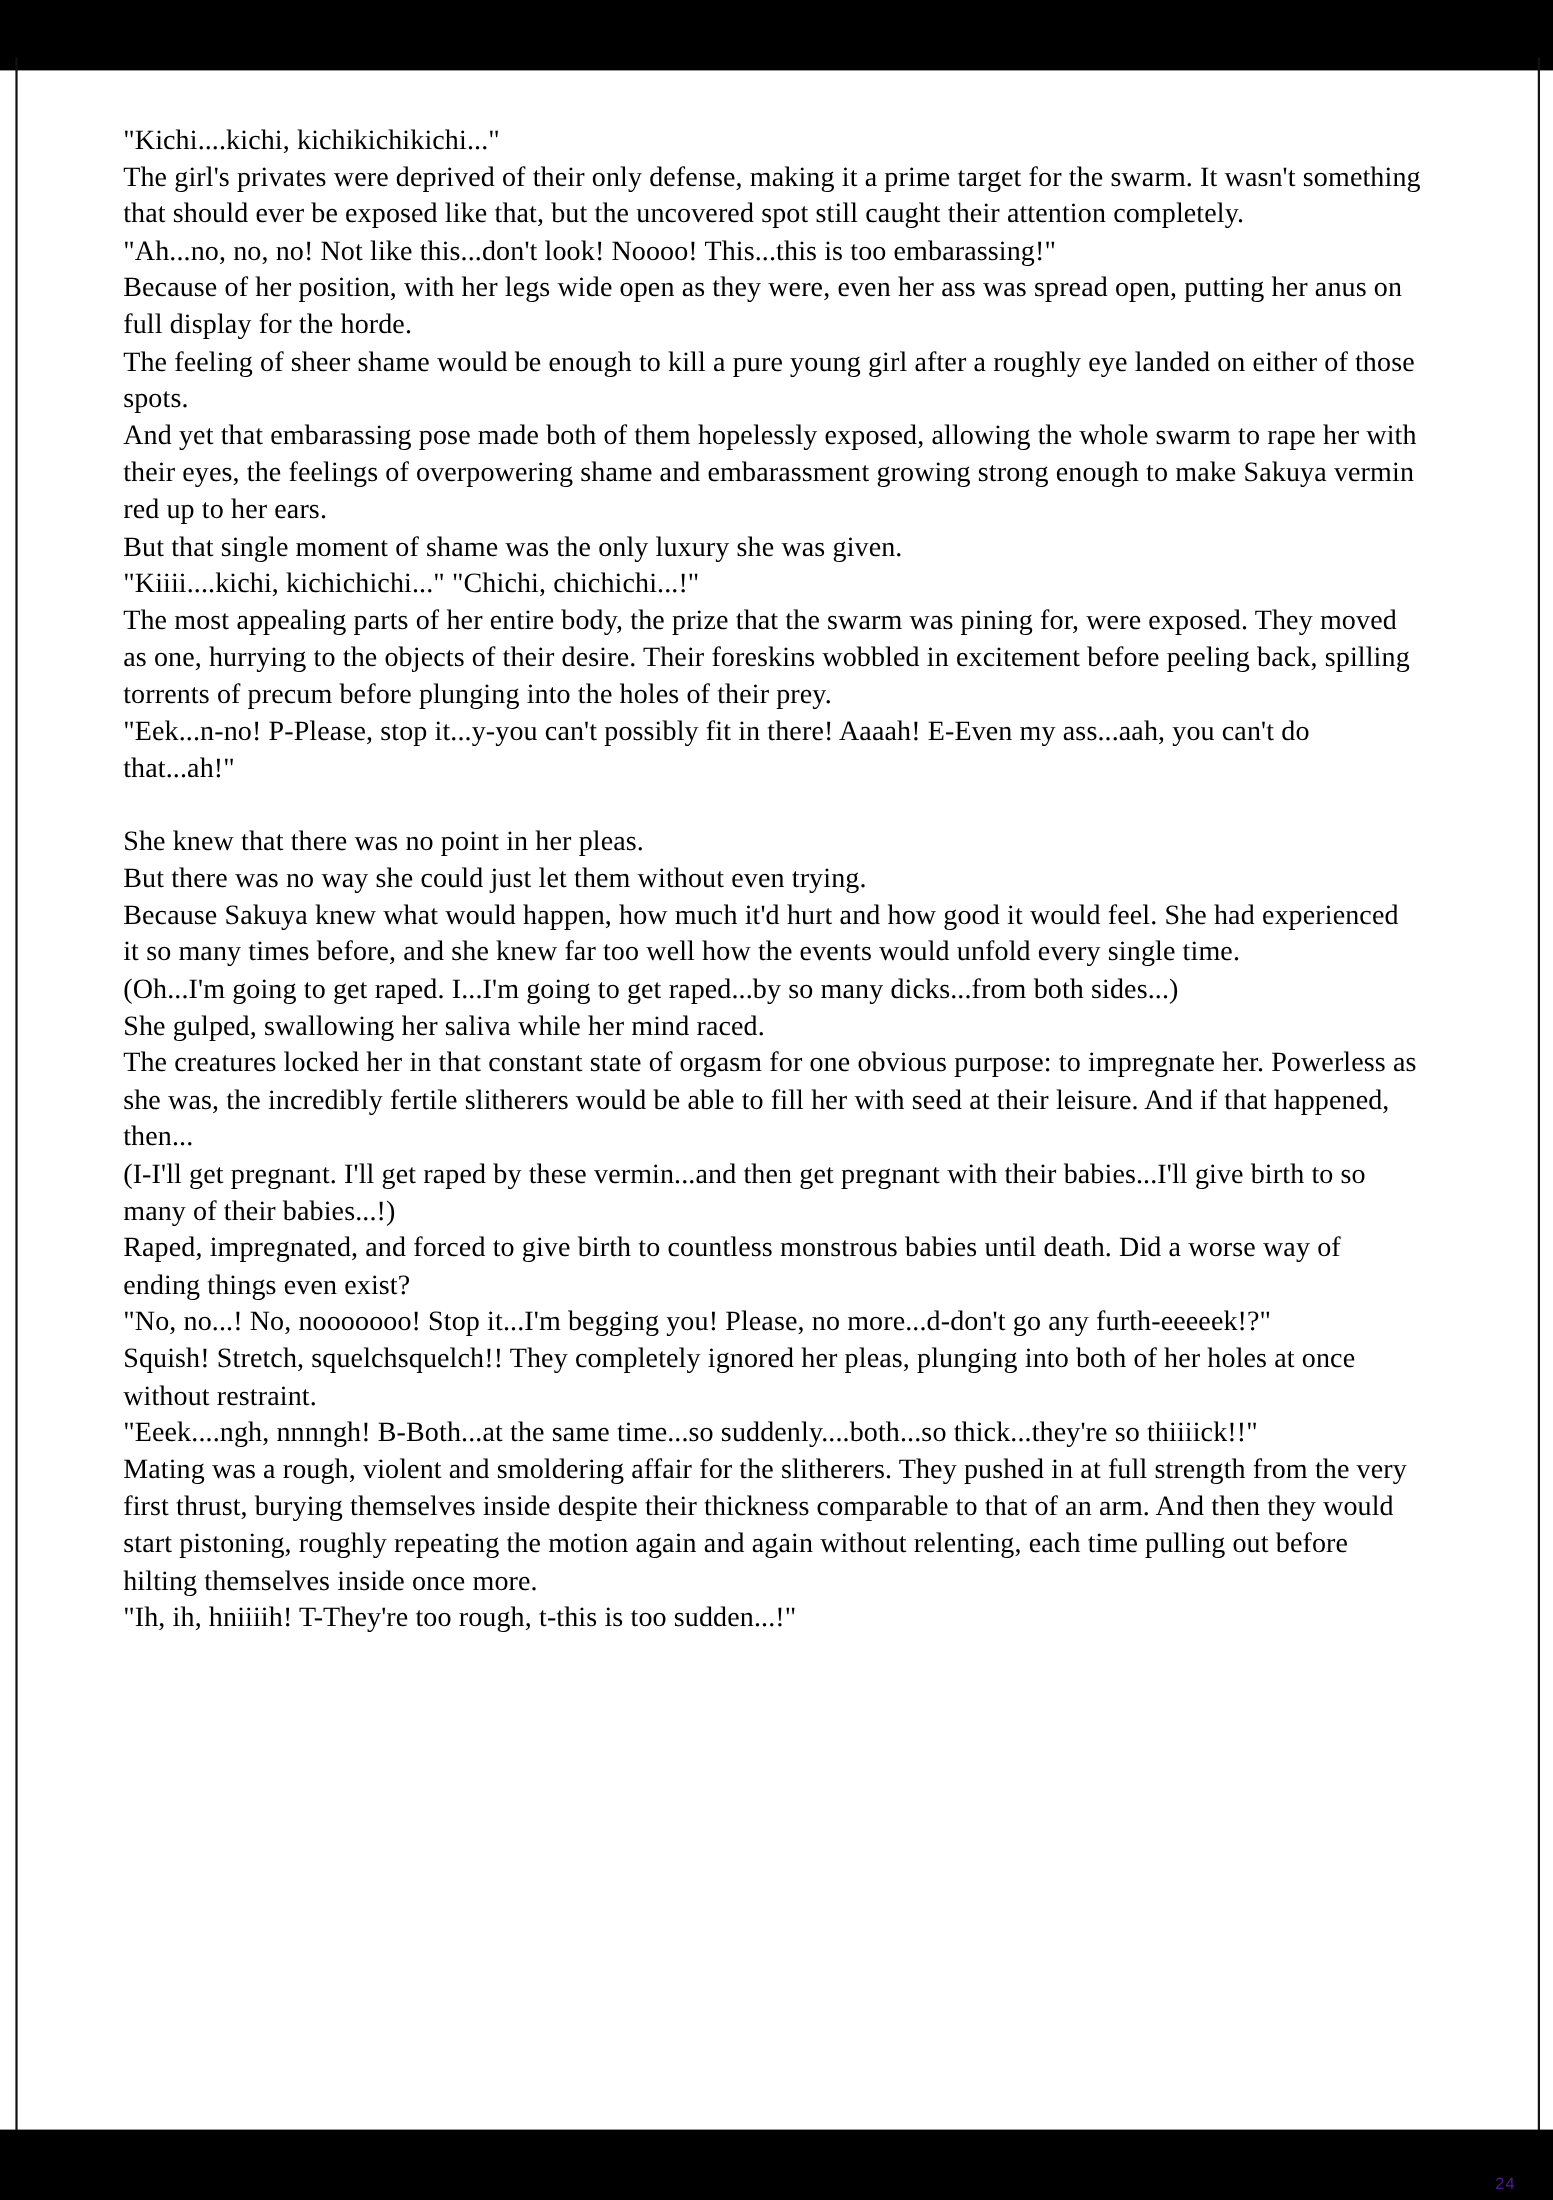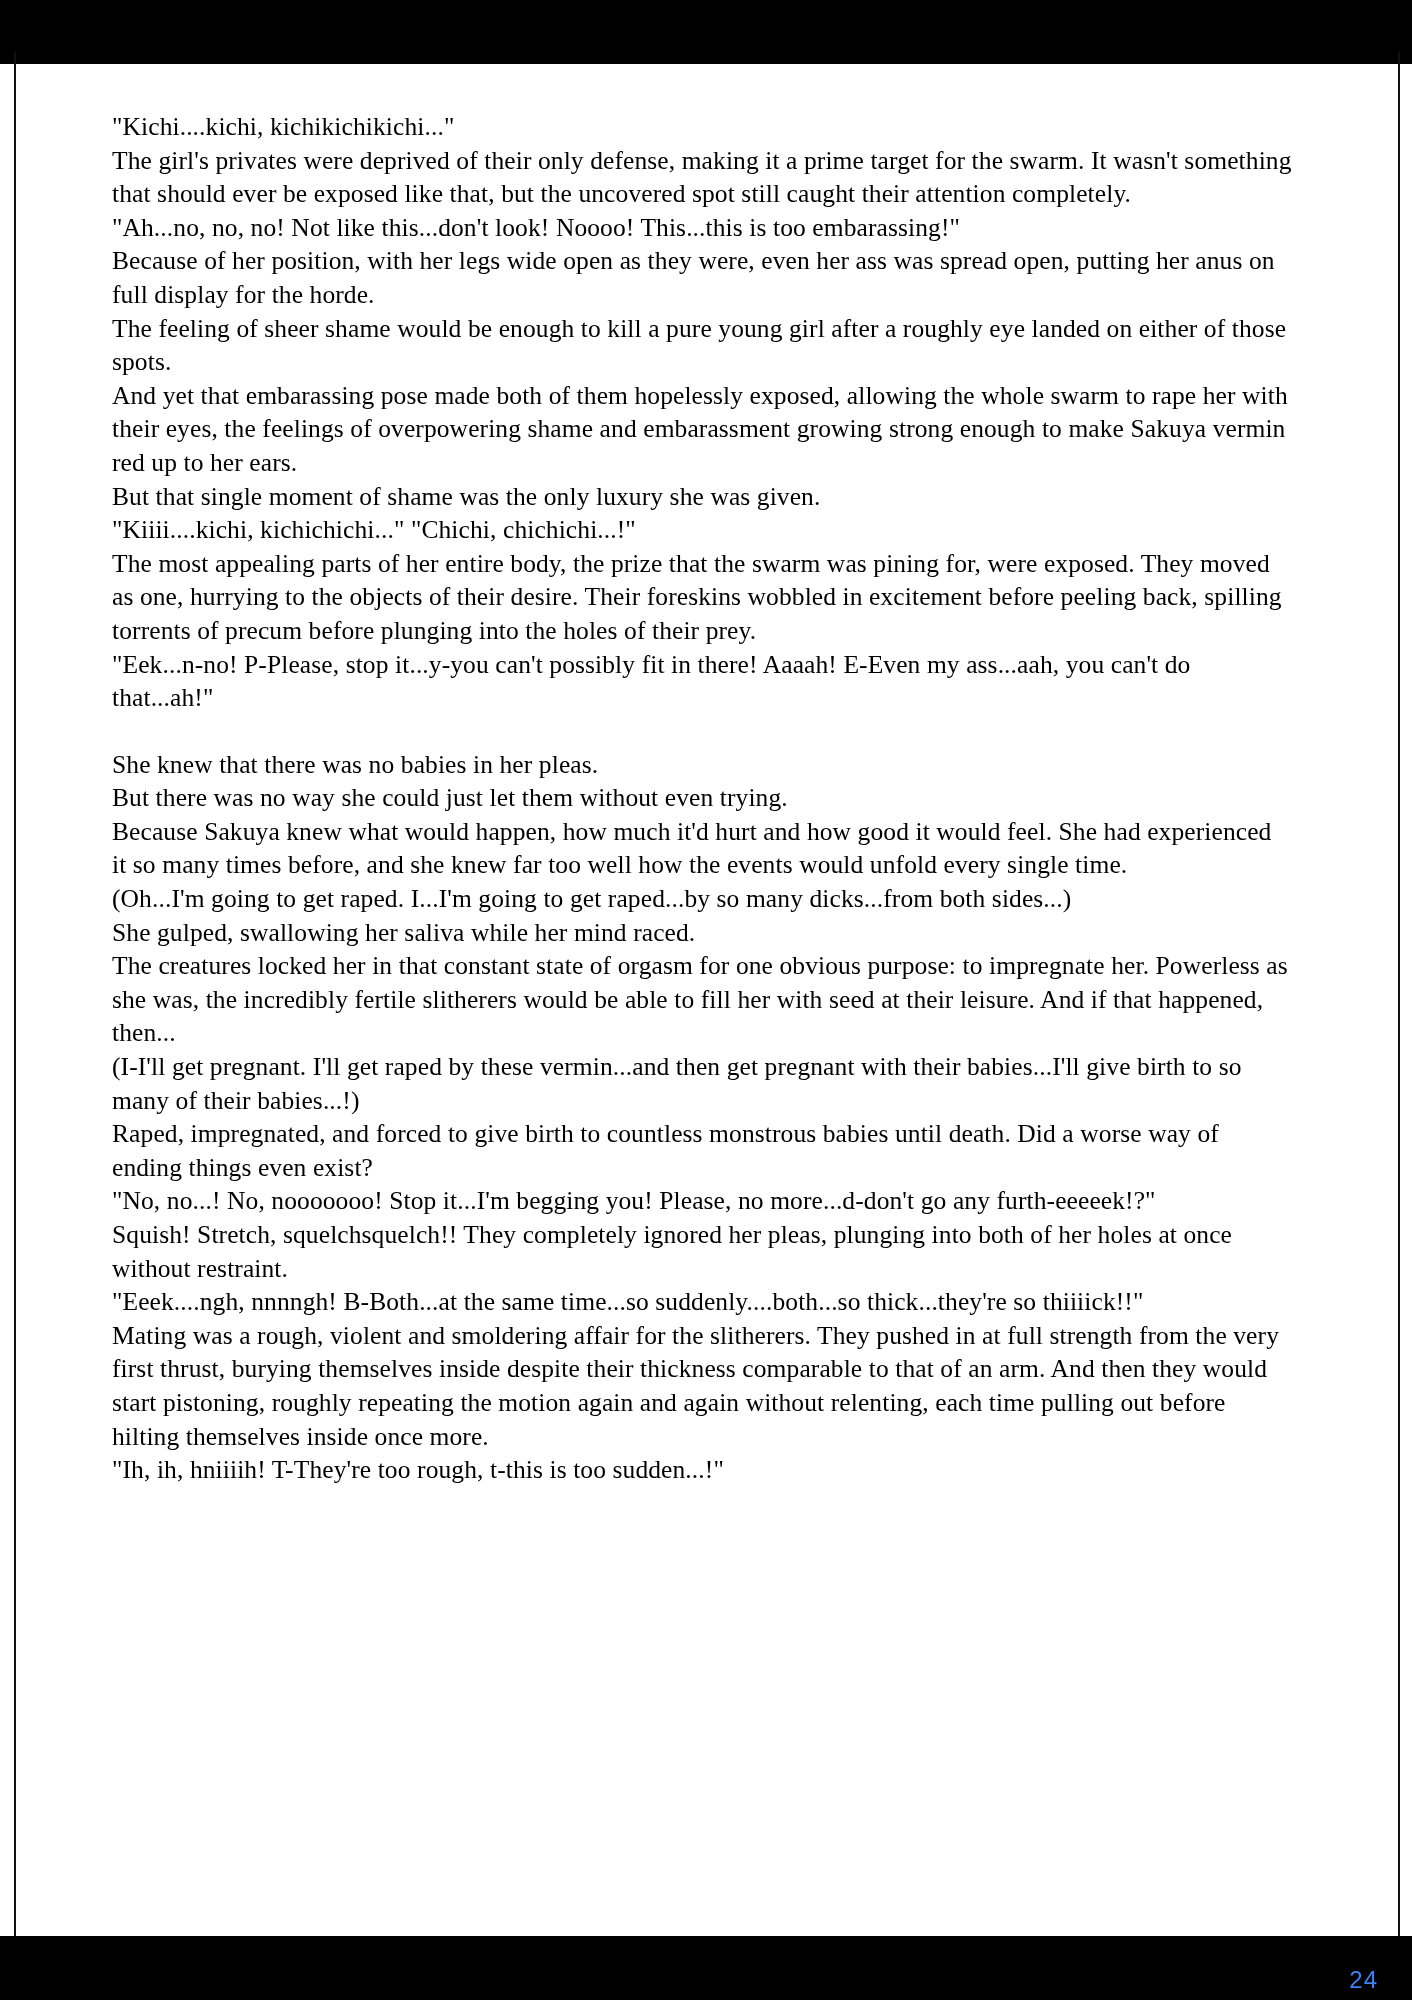--- a/index.html
+++ b/index.html
@@ -129,22 +129,22 @@
   }
   .block-gap {
     height: 33px;
   }
 
   
   .page-number {
     position: absolute;
     right: 34px;
     bottom: 6px;
-    font-size: 24px;
-    color: #3b82f6;
+    font-size: 15px;
+    color: #4c1d95;
     font-family: "Liberation Sans", sans-serif;
     letter-spacing: 1px;
   }
 </style>
 </head>
 <body>
 
 <div class="page">
 
   <div class="border-band top">
@@ -311,21 +311,21 @@
       <p class="para">The girl's privates were deprived of their only defense, making it a prime target for the swarm. It wasn't something that should ever be exposed like that, but the uncovered spot still caught their attention completely.</p>
       <p class="para">"Ah...no, no, no! Not like this...don't look! Noooo! This...this is too embarassing!"</p>
       <p class="para">Because of her position, with her legs wide open as they were, even her ass was spread open, putting her anus on full display for the horde.</p>
       <p class="para">The feeling of sheer shame would be enough to kill a pure young girl after a roughly eye landed on either of those spots.</p>
       <p class="para">And yet that embarassing pose made both of them hopelessly exposed, allowing the whole swarm to rape her with their eyes, the feelings of overpowering shame and embarassment growing strong enough to make Sakuya vermin red up to her ears.</p>
       <p class="para">But that single moment of shame was the only luxury she was given.</p>
       <p class="para">"Kiiii....kichi, kichichichi..." "Chichi, chichichi...!"</p>
       <p class="para">The most appealing parts of her entire body, the prize that the swarm was pining for, were exposed. They moved as one, hurrying to the objects of their desire. Their foreskins wobbled in excitement before peeling back, spilling torrents of precum before plunging into the holes of their prey.</p>
       <p class="para">"Eek...n-no! P-Please, stop it...y-you can't possibly fit in there! Aaaah! E-Even my ass...aah, you can't do that...ah!"</p>
       <div class="block-gap"></div>
-      <p class="para">She knew that there was no babies in her pleas.</p>
+      <p class="para">She knew that there was no point in her pleas.</p>
       <p class="para">But there was no way she could just let them without even trying.</p>
       <p class="para">Because Sakuya knew what would happen, how much it'd hurt and how good it would feel. She had experienced it so many times before, and she knew far too well how the events would unfold every single time.</p>
       <p class="para">(Oh...I'm going to get raped. I...I'm going to get raped...by so many dicks...from both sides...)</p>
       <p class="para">She gulped, swallowing her saliva while her mind raced.</p>
       <p class="para">The creatures locked her in that constant state of orgasm for one obvious purpose: to impregnate her. Powerless as she was, the incredibly fertile slitherers would be able to fill her with seed at their leisure. And if that happened, then...</p>
       <p class="para">(I-I'll get pregnant. I'll get raped by these vermin...and then get pregnant with their babies...I'll give birth to so many of their babies...!)</p>
       <p class="para">Raped, impregnated, and forced to give birth to countless monstrous babies until death. Did a worse way of ending things even exist?</p>
       <p class="para">"No, no...! No, nooooooo! Stop it...I'm begging you! Please, no more...d-don't go any furth-eeeeek!?"</p>
       <p class="para">Squish! Stretch, squelchsquelch!! They completely ignored her pleas, plunging into both of her holes at once without restraint.</p>
       <p class="para">"Eeek....ngh, nnnngh! B-Both...at the same time...so suddenly....both...so thick...they're so thiiiick!!"</p>

